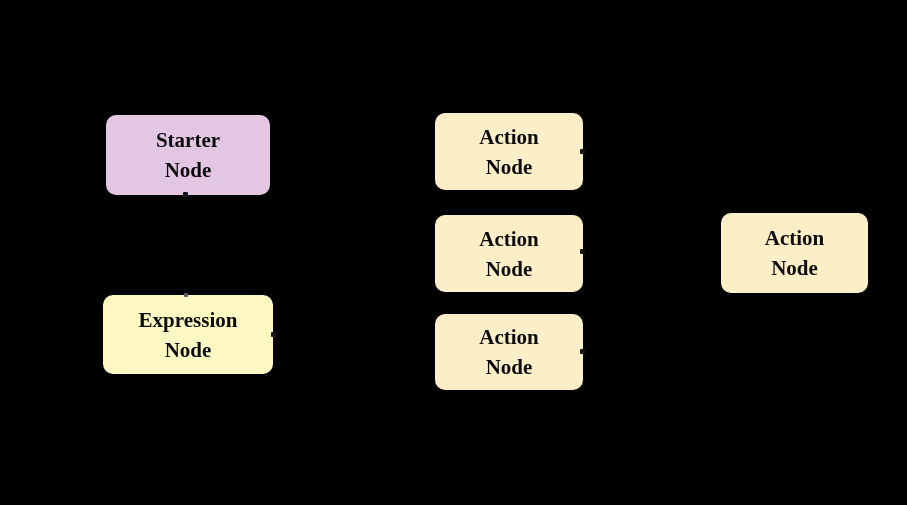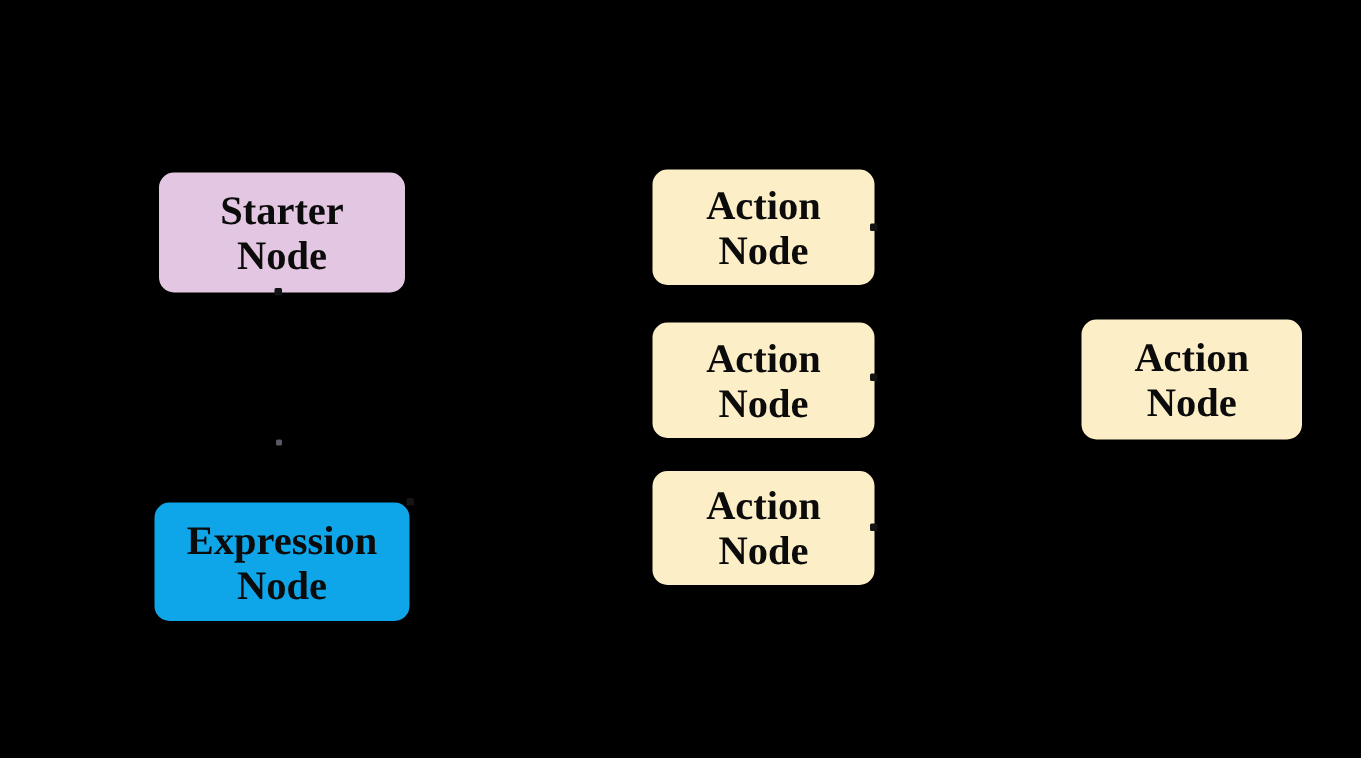--- a/index.html
+++ b/index.html
@@ -18,21 +18,21 @@
   .node {
     position: absolute;
     border-radius: 10px;
     display: flex;
     align-items: center;
     justify-content: center;
     box-sizing: border-box;
   }
   .node .label {
     font-weight: bold;
-    font-size: 27px;
+    font-size: 21px;
     line-height: 30px;
     color: #0b0b0b;
     text-align: center;
     white-space: pre-line;
   }
   
   .node-starter      { left: 106px; top: 115px; width: 164px; height: 80px; }
   .node-expression   { left: 103px; top: 295px; width: 170px; height: 79px; }
   .node-action-1     { left: 435px; top: 113px; width: 148px; height: 77px; }
   .node-action-2     { left: 435px; top: 215px; width: 148px; height: 77px; }
@@ -58,21 +58,21 @@
 </head>
 <body>
 
 <div class="canvas">
 
   <div class="node node-starter" style="background-color: rgb(227, 199, 226);">
     <span class="label">Starter
 Node</span>
   </div>
 
-  <div class="node node-expression" style="background-color: #0ea5e9; margin-top: 40px;">
+  <div class="node node-expression" style="background-color: #fef9c3;">
     <span class="label">Expression
 Node</span>
   </div>
 
   <div class="node node-action-1" style="background-color: rgb(252, 238, 198);">
     <span class="label">Action
 Node</span>
   </div>
 
   <div class="node node-action-2" style="background-color: rgb(252, 238, 198);">

